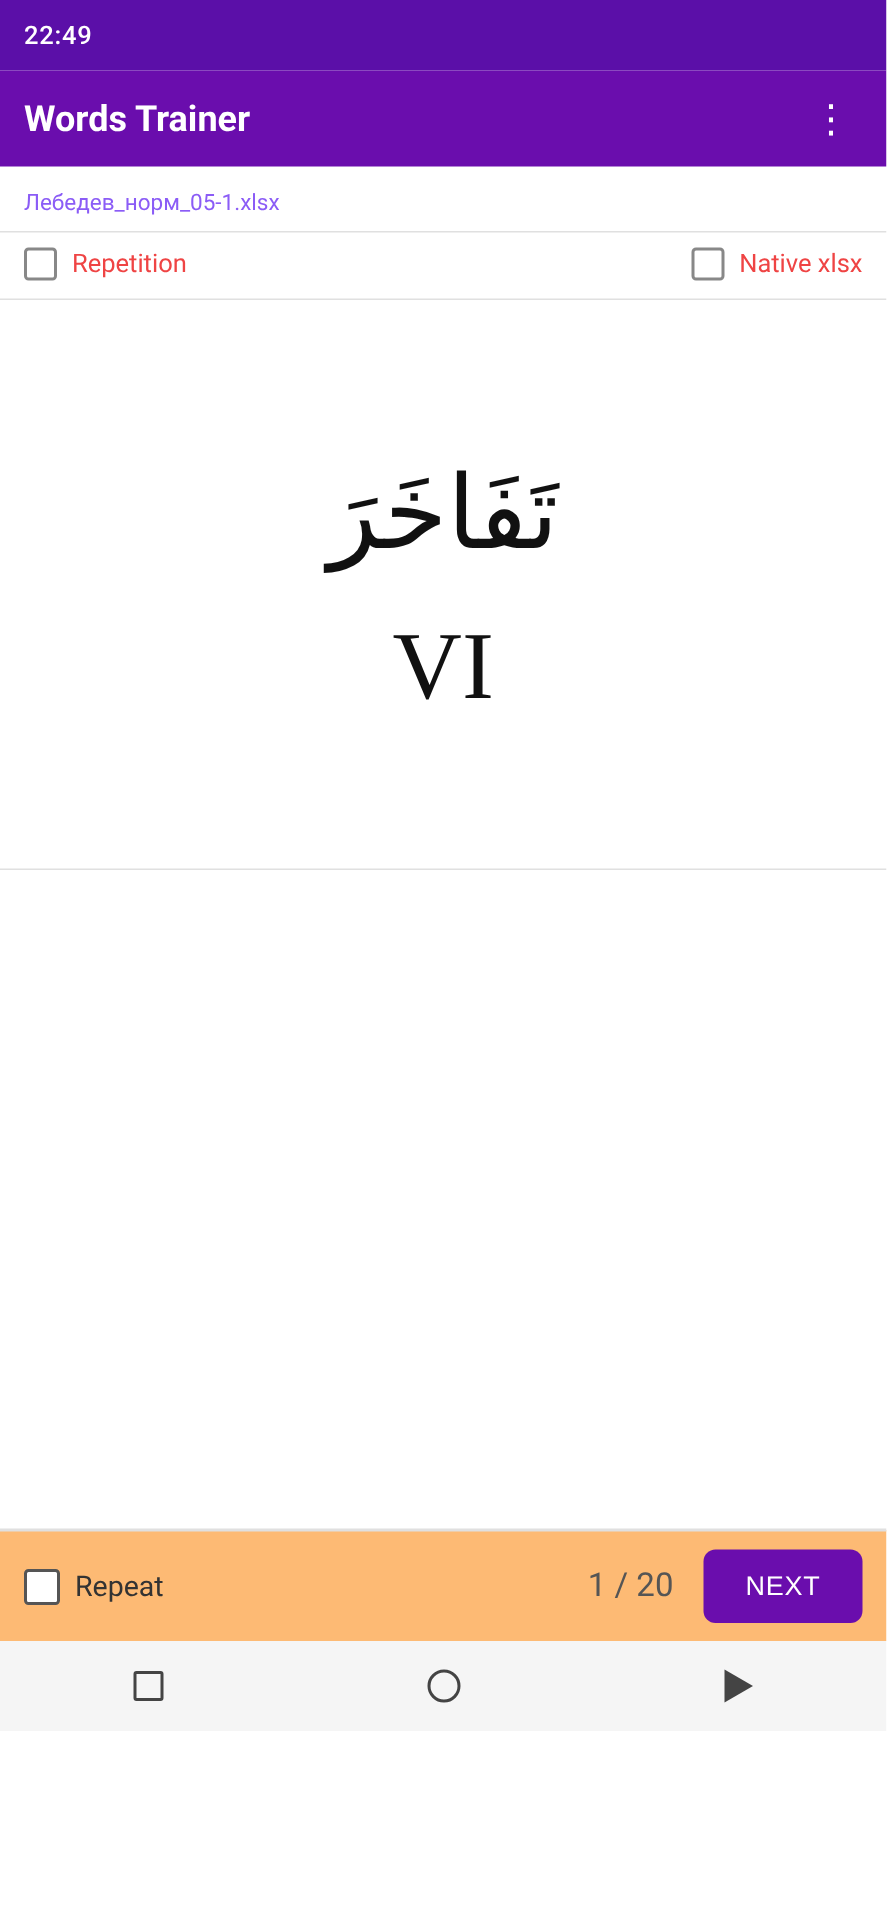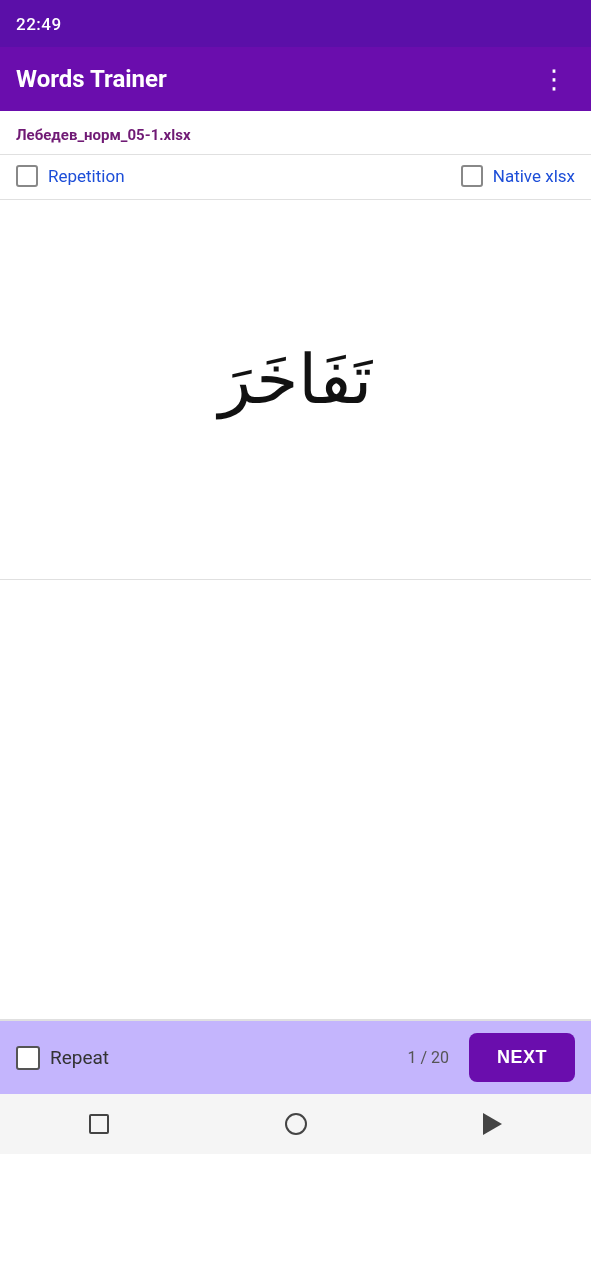--- a/index.html
+++ b/index.html
@@ -65,22 +65,21 @@
     }
 
     
     .filename-bar {
       width: 100%;
       padding: 14px 16px 10px 16px;
       border-bottom: 1px solid #e0e0e0;
     }
     .filename-text {
       font-size: 15px;
-      color: #701a75;
-      font-weight: bold;
+      color: #8b5cf6;
     }
 
     
     .checkboxes-row {
       width: 100%;
       display: flex;
       align-items: center;
       padding: 10px 16px 12px 16px;
       border-bottom: 1px solid #e0e0e0;
     }
@@ -96,21 +95,21 @@
     .checkbox-box {
       width: 22px;
       height: 22px;
       border: 2px solid #888;
       border-radius: 3px;
       background: #fff;
       flex-shrink: 0;
     }
     .checkbox-label {
       font-size: 17px;
-      color: #1d4ed8;
+      color: #ef4444;
     }
 
     
     .word-card {
       width: 100%;
       padding: 40px 20px;
       display: flex;
       flex-direction: column;
       align-items: center;
       justify-content: center;
@@ -140,21 +139,21 @@
       flex: 1;
       background: #fff;
       height: 440px;
       border-bottom: 1px solid #e0e0e0;
     }
 
     
     .bottom-bar {
       width: 100%;
       height: 74px;
-      background: #c4b5fd;
+      background: #fdba74;
       display: flex;
       align-items: center;
       padding: 0 16px;
       border-top: 1px solid #e0e0e0;
     }
     .repeat-checkbox-item {
       display: flex;
       align-items: center;
       gap: 10px;
       cursor: pointer;
@@ -166,32 +165,32 @@
       border: 2px solid #555;
       border-radius: 3px;
       background: #fff;
       flex-shrink: 0;
     }
     .repeat-label {
       font-size: 19px;
       color: #333;
     }
     .page-counter {
-      font-size: 16px;
+      font-size: 22px;
       color: #555;
       margin-right: 20px;
     }
     .next-button {
       background: #6a0dad;
       color: #fff;
       border: none;
       border-radius: 8px;
       padding: 14px 28px;
       font-size: 18px;
-      font-weight: 700;
+      font-weight: 400;
       cursor: pointer;
       letter-spacing: 0.5px;
     }
 
     
     .nav-bar {
       width: 100%;
       height: 60px;
       background: #f5f5f5;
       display: flex;
@@ -248,20 +247,21 @@
     <span class="checkbox-label">Repetition</span>
   </div>
   <div class="checkbox-item">
     <div class="checkbox-box"></div>
     <span class="checkbox-label">Native xlsx</span>
   </div>
 </div>
 
 <div class="word-card">
   <div class="word-arabic">تَفَاخَرَ</div>
+  <div class="word-roman">VI</div>
 </div>
 
 <div class="middle-area"></div>
 
 <div class="bottom-bar">
   <div class="repeat-checkbox-item">
     <div class="repeat-checkbox-box"></div>
     <span class="repeat-label">Repeat</span>
   </div>
   <span class="page-counter">1 / 20</span>

